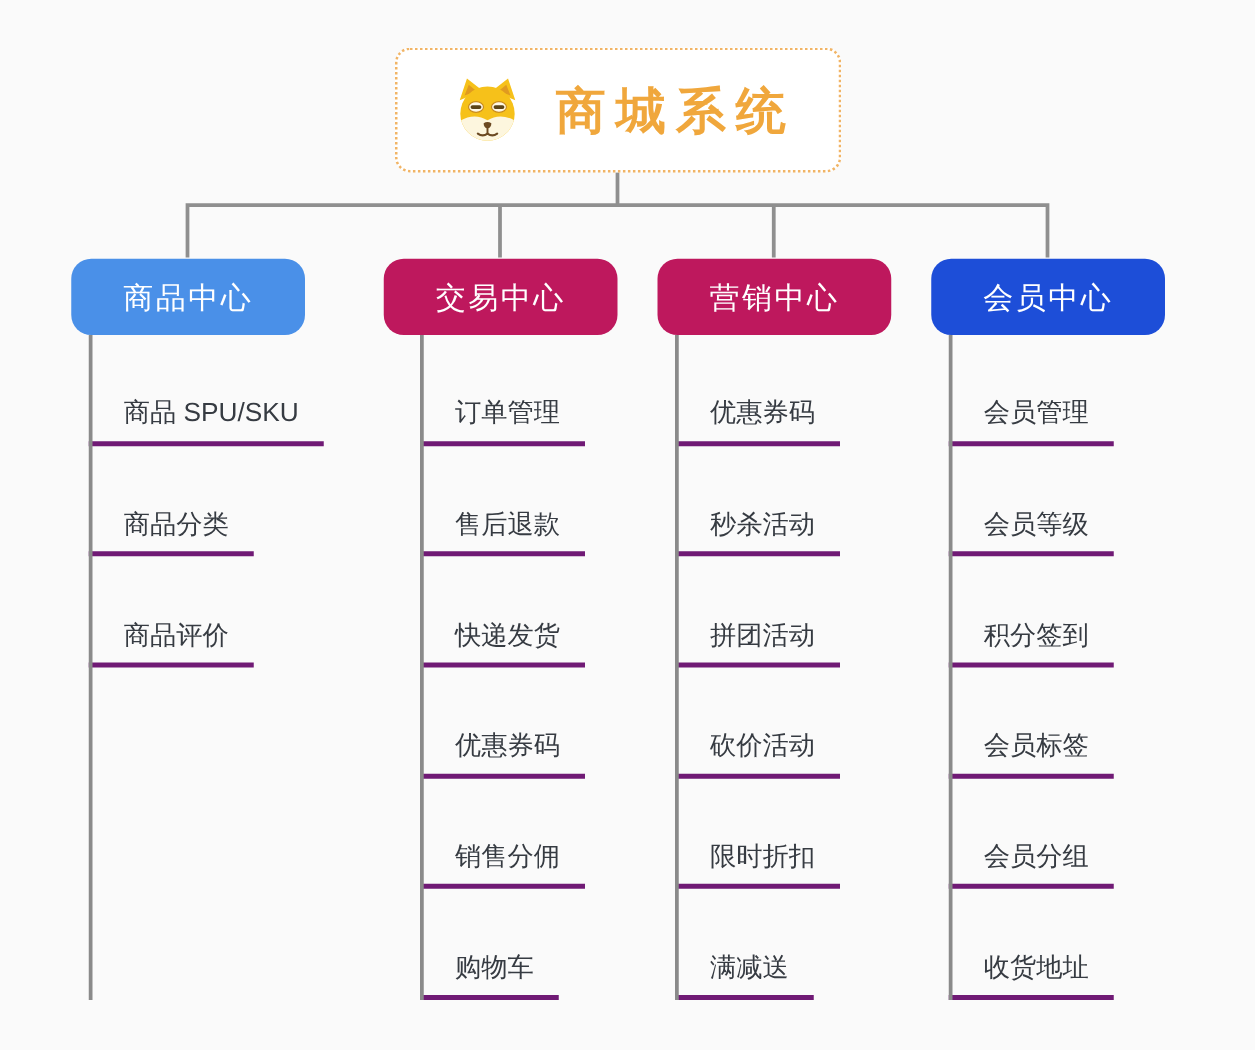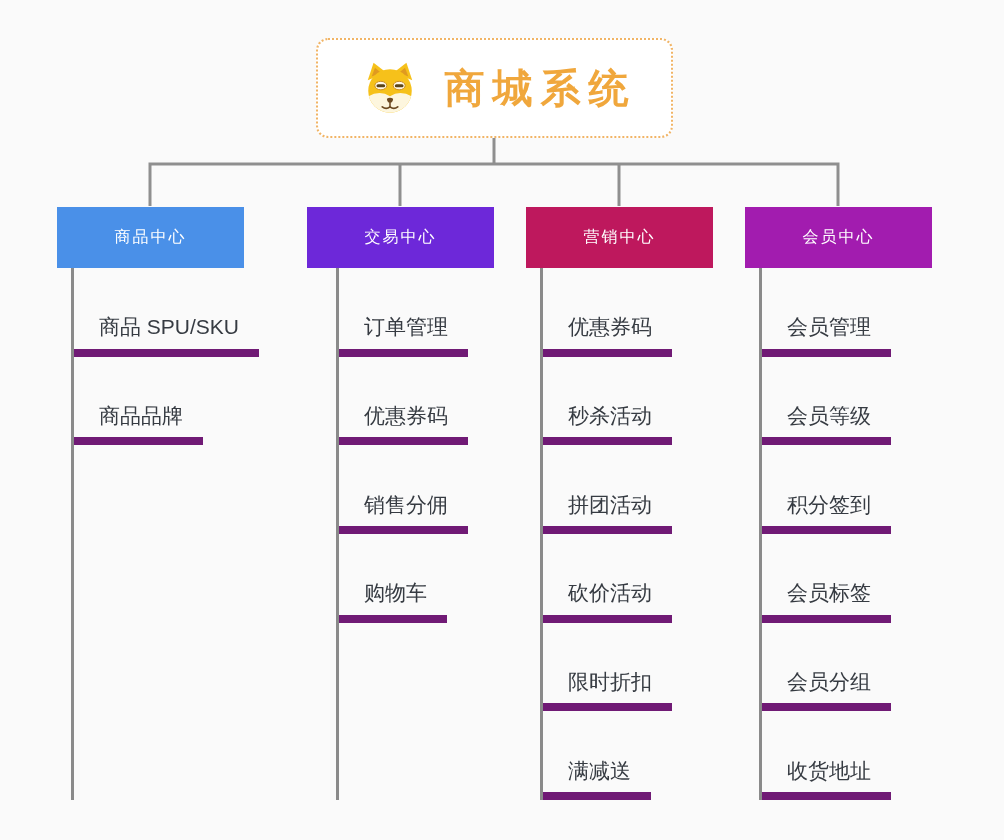--- a/index.html
+++ b/index.html
@@ -36,24 +36,24 @@
   }
   
   .connectors{
     position:absolute;left:0;top:0;width:1004px;height:840px;
     pointer-events:none;
   }
   
   .branch-node{
     position:absolute;top:207px;
     width:187px;height:61px;
-    border-radius:0;
+    border-radius:16px;
     display:flex;align-items:center;justify-content:center;
     color:#ffffff;
-    font-size:16px;
+    font-size:24px;
     font-weight:500;
     letter-spacing:2px;
     white-space:nowrap;
     cursor:default;
   }
   .branch-1{left:57px;}
   .branch-2{left:307px;}
   .branch-3{left:526px;}
   .branch-4{left:745px;}
   
@@ -70,21 +70,21 @@
   .col-2{left:336px;}
   .col-3{left:540px;}
   .col-4{left:759px;}
   .row{
     height:88.66px;
     display:flex;align-items:flex-end;
   }
   .leaf{
     width:max-content;
     padding:0 20px 8px 28px;
-    border-bottom:8px solid #701a75;
+    border-bottom:4px solid #701a75;
     font-size:21px;
     color:#363b42;
     white-space:nowrap;
     line-height:1.25;
     cursor:default;
   }
 </style>
 </head>
 <body>
 
@@ -118,38 +118,47 @@
 
       <path d="M26.8 41 Q30 39 33.2 41 Q33.2 44.6 30 45.6 Q26.8 44.6 26.8 41 Z" fill="#6c4a22"></path>
       <path d="M30 45.6 L30 49.5" stroke="#6c4a22" stroke-width="1.6" fill="none" stroke-linecap="round"></path>
 
       <path d="M22 49.5 Q26 52.5 30 49.5 Q34 52.5 38 49.5" stroke="#6c4a22" stroke-width="1.8" fill="none" stroke-linecap="round"></path>
     </svg>
     <span class="root-title">商城系统</span>
   </div>
 
   <div class="branch-node branch-1" style="background: rgb(74, 144, 232);">商品中心</div>
-  <div class="branch-node branch-2" style="background: #6d28d9;">交易中心</div>
+  <div class="branch-node branch-2" style="background: #be185d;">交易中心</div>
   <div class="branch-node branch-3" style="background: #be185d;">营销中心</div>
-  <div class="branch-node branch-4" style="background: #a21caf;">会员中心</div>
+  <div class="branch-node branch-4" style="background: #1d4ed8;">会员中心</div>
 
   <div class="col col-1">
     <div class="row">
       <div class="leaf">商品 SPU/SKU</div>
     </div>
     <div class="row">
-      <div class="leaf">商品品牌</div>
+      <div class="leaf">商品分类</div>
+    </div>
+    <div class="row">
+      <div class="leaf">商品评价</div>
     </div>
   </div>
 
   <div class="col col-2">
     <div class="row">
       <div class="leaf">订单管理</div>
     </div>
     <div class="row">
+      <div class="leaf">售后退款</div>
+    </div>
+    <div class="row">
+      <div class="leaf">快递发货</div>
+    </div>
+    <div class="row">
       <div class="leaf">优惠券码</div>
     </div>
     <div class="row">
       <div class="leaf">销售分佣</div>
     </div>
     <div class="row">
       <div class="leaf">购物车</div>
     </div>
   </div>
 

